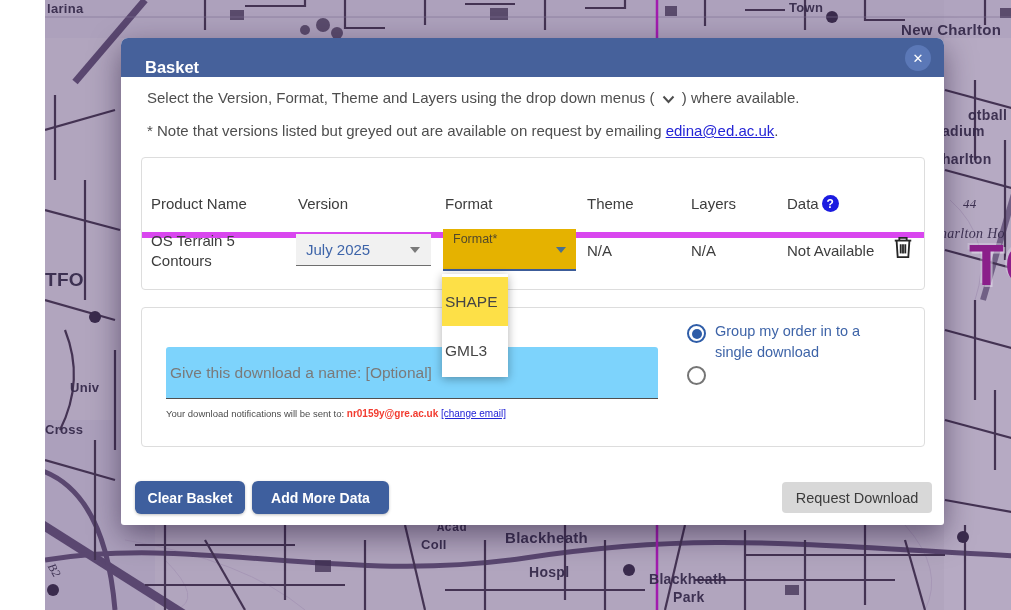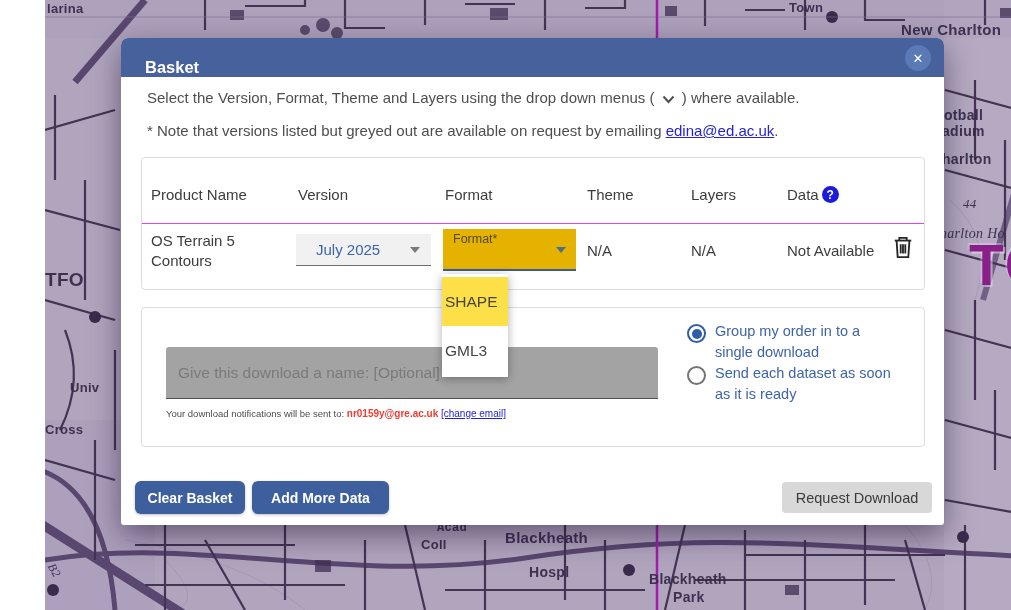--- a/index.html
+++ b/index.html
@@ -28,53 +28,53 @@
              font-size:13px;cursor:pointer;border:none;}
 
   .intro{position:absolute;left:26px;top:51px;font-size:15px;color:#4e4e4e;white-space:nowrap;}
   .chevron-svg{vertical-align:-1px;margin:0 3px;}
   .note{position:absolute;left:26px;top:84px;font-size:15px;color:#4e4e4e;white-space:nowrap;}
   .note a,.email-link{color:#2323d6;text-decoration:underline;cursor:pointer;}
 
   
   .card{position:absolute;background:#fff;border:1px solid #ddd;border-radius:4px;}
   .card-table{left:20px;top:119px;width:782px;height:131px;}
-  .thead{position:absolute;left:0;top:0;right:0;height:65px;border-bottom:1px solid #d946ef;}
+  .thead{position:absolute;left:0;top:9px;right:0;height:65px;border-bottom:6px solid #d946ef;}
   .th{position:absolute;top:28px;font-size:15px;color:#3d3d3d;}
   .c0{left:9px}.c1{left:156px}.c2{left:303px}.c3{left:445px}.c4{left:549px}.c5{left:645px;display:flex;align-items:center;gap:3px;}
   .help-icon{display:inline-flex;width:17px;height:17px;border-radius:50%;background:#1b1be0;
              color:#fff;font-size:12px;font-weight:bold;align-items:center;justify-content:center;cursor:pointer;}
   .cell{position:absolute;font-size:15px;color:#3d3d3d;}
   .product-name{left:9px;top:73px;width:120px;line-height:20px;}
   .na1{left:445px;top:84px;}
   .na2{left:549px;top:84px;}
   .clip-cell{left:645px;top:84px;}
   .version-select{position:absolute;left:154px;top:76px;width:135px;height:31px;background:#f1f1f1;
                   border-bottom:1px solid #6e6e6e;display:flex;align-items:center;cursor:pointer;}
-  .version-select .val{font-size:15px;color:#3d64a9;padding-left:20px;}
+  .version-select .val{font-size:15px;color:#3d64a9;padding-left:10px;}
   .caret{position:absolute;right:11px;top:13px;width:0;height:0;border-left:5px solid transparent;
          border-right:5px solid transparent;border-top:6px solid #7a7a7a;}
   .format-select{position:absolute;left:301px;top:71px;width:133px;height:40px;background:#e5b200;
                  border-bottom:2.5px solid #3c5c99;cursor:pointer;}
   .format-select .lbl{position:absolute;left:10px;top:3px;font-size:12.5px;color:#52492b;}
   .format-select .caret{border-top-color:#49708f;top:18px;right:10px;}
   .trash-btn{position:absolute;left:748px;top:77px;width:26px;height:26px;background:none;border:none;cursor:pointer;padding:0;}
 
   
   .dd-panel{position:absolute;left:321px;top:236px;width:66px;background:#fff;z-index:30;
             box-shadow:0 2px 9px rgba(0,0,0,.32);padding:3px 0 2px 0;}
   .dd-item{height:49px;display:flex;align-items:center;padding-left:3px;font-size:15.5px;
            color:#454545;cursor:pointer;}
   .dd-item.active{background:#fde047;}
 
   
   .card-download{left:20px;top:269px;width:782px;height:138px;}
-  .name-input{position:absolute;left:24px;top:39px;width:492px;height:52px;background:#a3a3a3;
+  .name-input{position:absolute;left:24px;top:39px;width:492px;height:52px;background:#7dd3fc;
               border:none;border-bottom:1px solid #4f4f4f;border-radius:3px 3px 0 0;
-              font-size:15.5px;padding:0 12px;box-sizing:border-box;color:#333;
+              font-size:15.5px;padding:0 4px;box-sizing:border-box;color:#333;
               font-family:"Liberation Sans",sans-serif;}
   .name-input::placeholder{color:#7a7a7a;opacity:1;}
   .notif{position:absolute;left:24px;top:100px;font-size:9.5px;color:#4c4c4c;white-space:nowrap;}
   .notif .email{color:#f23b2f;font-weight:bold;font-size:10px;}
   .notif .email-link{font-size:10px;}
   .radios{position:absolute;left:545px;top:13px;}
   .radio-row{display:flex;gap:9px;cursor:pointer;margin-bottom:1px;}
   .radio-dot{flex:0 0 auto;width:15px;height:15px;border:2px solid #757575;border-radius:50%;
              margin-top:3px;position:relative;background:#fff;}
   .radio-row.checked .radio-dot{border-color:#2f5da8;}
@@ -194,21 +194,21 @@
 
       <path d="M0 17 H1011" stroke="#7d6e91" stroke-width="1" opacity=".6"></path>
       <path d="M612 0 V610" stroke="#a21caf" stroke-width="2.5"></path>
     </svg>
     <div class="map-labels">
         <div class="map-label " style="left: 2px; top: 1px; font-size: 13px;">larina</div>
         <div class="map-label " style="left: 744px; top: 0px; font-size: 13px;">Town</div>
         <div class="map-label serif" style="left: 500px; top: 72px; font-size: 17px;">ISLE OF</div>
         <div class="map-label " style="left: 984px; top: 57px; font-size: 14px;">Cit</div>
         <div class="map-label " style="left: 856px; top: 21px; font-size: 15px;">New Charlton</div>
-        <div class="map-label " style="left: 899px; top: 107px; font-size: 14px;">otball</div>
+        <div class="map-label " style="left: 899px; top: 107px; font-size: 14px; padding-left: 24px;">otball</div>
         <div class="map-label " style="left: 897px; top: 123px; font-size: 14px;">adium</div>
         <div class="map-label " style="left: 897px; top: 151px; font-size: 14px;">harlton</div>
         <div class="map-label serif" style="left: 918px; top: 196px; font-size: 13px;">44</div>
         <div class="map-label serif" style="left: 895px; top: 226px; font-size: 14px;">harlton Ho</div>
         <div class="map-label " style="left: 0px; top: 269px; font-size: 19px;">TFO</div>
         <div class="map-label " style="left: 25px; top: 380px; font-size: 13px;">Univ</div>
         <div class="map-label " style="left: 0px; top: 422px; font-size: 13px;">Cross</div>
         <div class="map-label serif" style="left: 2px; top: 563px; font-size: 12px; transform: rotate(60deg);">B2</div>
         <div class="map-label " style="left: 392px; top: 521px; font-size: 12px; font-family: Liberation Mono, monospace;">Acad</div>
         <div class="map-label " style="left: 376px; top: 537px; font-size: 13px;">Coll</div>
@@ -301,21 +301,20 @@
         <span class="email-link">[change email]</span>
       </div>
 
       <div class="radios">
         <label class="radio-row checked">
           <span class="radio-dot"></span>
           <span class="radio-label">Group my order in to a single download</span>
         </label>
         <label class="radio-row">
           <span class="radio-dot"></span>
-          <span class="radio-label">Send each dataset as soon as it is ready</span>
         </label>
       </div>
     </div>
 
     <button class="btn btn-blue btn-add">Add More Data</button>
     <button class="btn btn-blue btn-clear">Clear Basket</button>
     <button class="btn btn-request">Request Download</button>
 
   </div>
 </div>

